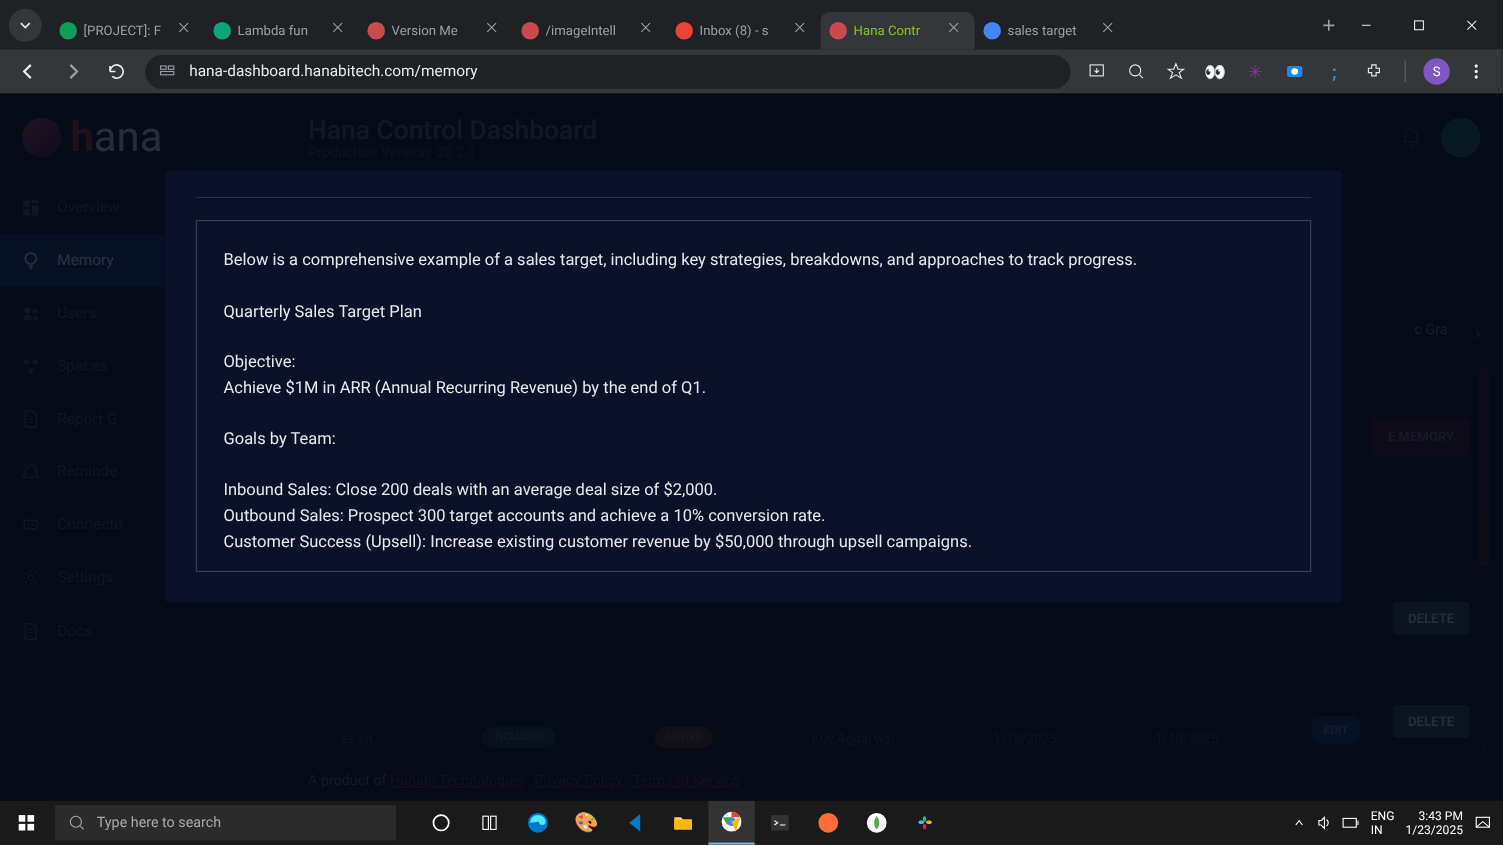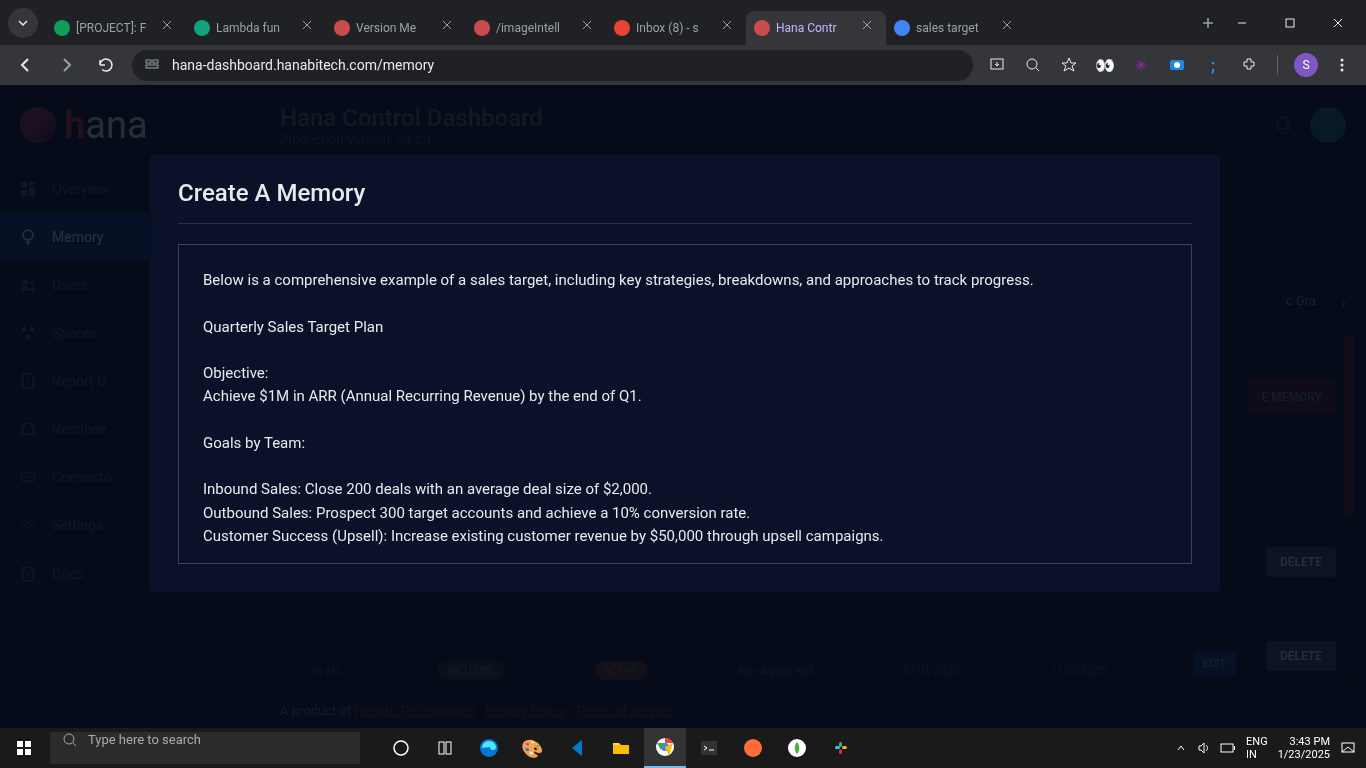--- a/index.html
+++ b/index.html
@@ -3,21 +3,21 @@
 <meta charset="utf-8">
 <style>
 * { margin: 0; padding: 0; box-sizing: border-box; font-family: -apple-system, BlinkMacSystemFont, "Segoe UI", Roboto, sans-serif; }
 body { width: 1366px; height: 768px; background: #202124; overflow: hidden; position: relative; }
 
 
 .chrome-top { height: 45px; background: #202124; display: flex; align-items: center; padding: 0 8px; }
 .tab-dropdown { width: 30px; height: 30px; border-radius: 50%; background: #35363a; display: flex; align-items: center; justify-content: center; color: #e8eaed; margin-right: 8px; }
 .tabs { display: flex; gap: 0; flex: 1; height: 100%; align-items: flex-end; }
 .tab { height: 34px; display: flex; align-items: center; gap: 6px; padding: 0 8px; min-width: 140px; max-width: 160px; color: #9aa0a6; font-size: 12px; border-radius: 8px 8px 0 0; position: relative; }
-.tab.active { background: #35363a; color: #c4b5fd; }
+.tab.active { background: #35363a; color: #84cc16; }
 .tab-favicon { width: 16px; height: 16px; border-radius: 50%; flex-shrink: 0; display: flex; align-items: center; justify-content: center; font-size: 10px; }
 .tab-title { white-space: nowrap; overflow: hidden; text-overflow: ellipsis; flex: 1; }
 .tab-close { width: 16px; height: 16px; color: #9aa0a6; flex-shrink: 0; }
 .new-tab { width: 28px; height: 28px; display: flex; align-items: center; justify-content: center; color: #9aa0a6; margin-left: 8px; }
 .window-controls { display: flex; gap: 8px; margin-left: auto; }
 .win-btn { width: 40px; height: 30px; display: flex; align-items: center; justify-content: center; color: #e8eaed; }
 
 
 .address-bar { height: 40px; background: #35363a; display: flex; align-items: center; padding: 0 12px; gap: 12px; border-radius: 0; }
 .nav-btn { width: 28px; height: 28px; display: flex; align-items: center; justify-content: center; color: #9aa0a6; }
@@ -76,21 +76,21 @@
 .memory-textarea { width: 100%; height: 320px; background: transparent; border: 1px solid #3a4258; color: #e8eaed; font-size: 15px; padding: 24px; line-height: 1.55; font-family: inherit; resize: none; outline: none; overflow-y: auto; }
 .memory-textarea::-webkit-scrollbar { width: 8px; }
 .memory-textarea::-webkit-scrollbar-thumb { background: #3a4258; border-radius: 4px; }
 .modal-actions { display: flex; justify-content: flex-end; gap: 16px; margin-top: 18px; }
 .btn-cancel { background: #546e7a; color: #fff; border: none; padding: 10px 22px; font-size: 14px; font-weight: 600; border-radius: 4px; cursor: pointer; }
 .btn-submit { background: #c62828; color: #fff; border: none; padding: 10px 22px; font-size: 14px; font-weight: 600; border-radius: 4px; cursor: pointer; }
 
 
 .taskbar { position: absolute; bottom: 0; left: 0; right: 0; height: 40px; background: #1a1a1a; display: flex; align-items: center; }
 .start-btn { width: 48px; height: 40px; display: flex; align-items: center; justify-content: center; color: #fff; }
-.search-box { width: 310px; height: 32px; background: #2b2b2b; display: flex; gap: 10px; padding: 0 12px; color: #aaa; font-size: 13px; margin-left: 2px; }
+.search-box { width: 310px; height: 32px; background: #2b2b2b; display: flex; align-items: center; gap: 10px; padding: 0 12px; color: #aaa; font-size: 13px; margin-left: 2px; }
 .task-icons { display: flex; align-items: center; margin-left: 20px; gap: 2px; }
 .task-icon { width: 42px; height: 40px; display: flex; align-items: center; justify-content: center; font-size: 18px; }
 .task-icon.active { border-bottom: 2px solid #76b9ed; background: #333; }
 .tray { margin-left: auto; display: flex; align-items: center; gap: 10px; padding-right: 10px; color: #fff; font-size: 11px; }
 .tray-time { text-align: right; line-height: 1.2; }
 
 svg { display: block; }
 </style>
 </head>
 <body>
@@ -391,21 +391,20 @@
   </div>
   <div class="footer-line">
     <span>A product of </span>
     <a>Hanabi Technologies</a> &nbsp;
     <a>Privacy Policy</a> &nbsp;
     <a>Terms of Service</a>
   </div>
 
   <div class="modal-overlay"></div>
   <div class="modal">
-    <div class="modal-title">Create A Memory</div>
     <div class="modal-divider"></div>
     <textarea class="memory-textarea" id="memory-ta" style="">Below is a comprehensive example of a sales target, including key strategies, breakdowns, and approaches to track progress.
 
 Quarterly Sales Target Plan
 
 Objective:
 Achieve $1M in ARR (Annual Recurring Revenue) by the end of Q1.
 
 Goals by Team:
 

